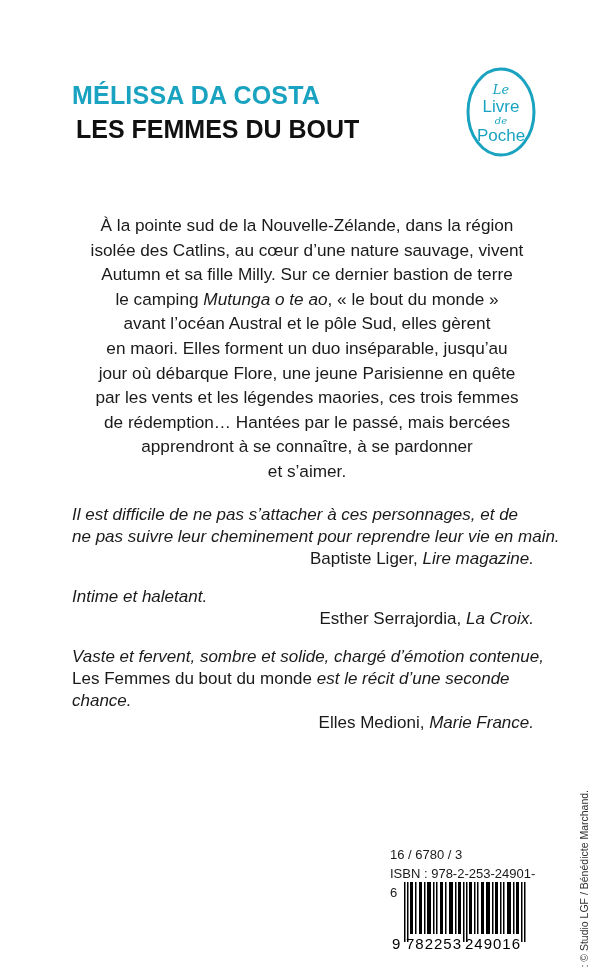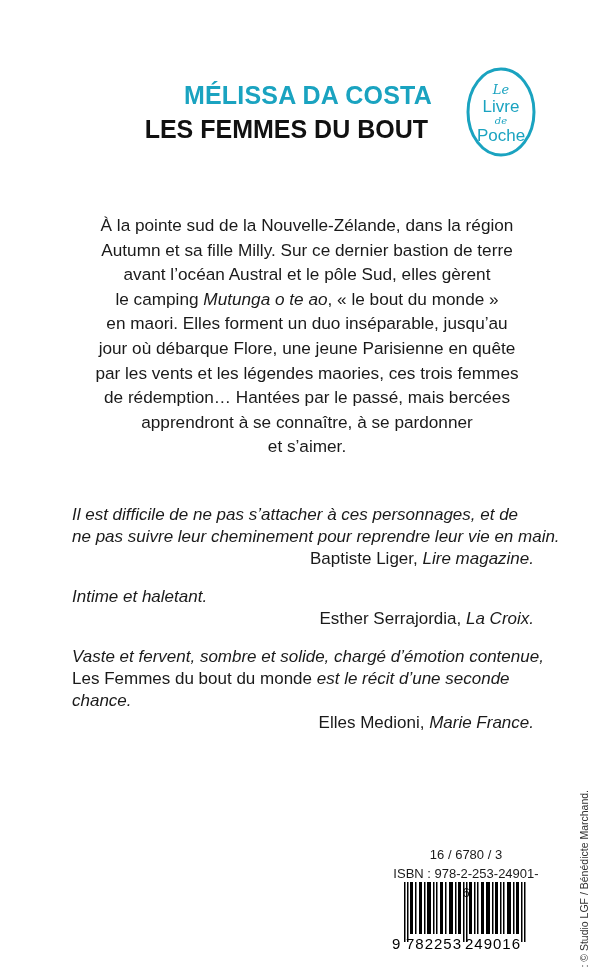--- a/index.html
+++ b/index.html
@@ -1,30 +1,30 @@
 <!DOCTYPE html>
 <html><head>
 <meta charset="utf-8">
 <style>
   html, body { margin:0; padding:0; }
   body { width:600px; height:970px; background:#ffffff; position:relative; overflow:hidden;
          font-family:"Liberation Sans", "DejaVu Sans", sans-serif; color:#1a1a1a; }
-  .header { position:absolute; left:72px; top:80px; width:360px;text-align:right; }
+  .header { position:absolute; left:72px; top:80px; width:360px; }
   .author { color:#1aa3c0; font-weight:bold; font-size:25px; line-height:30px; letter-spacing:0.2px; margin:0; }
   .title { font-weight:bold; font-size:25px; line-height:31px; color:#111; margin:4px; }
   .logo { position:absolute; left:465px; top:66px; width:72px; height:92px; }
   .summary { position:absolute; left:72px; top:213px; width:470px; font-size:17.2px; line-height:24.6px; margin:0; color:#1a1a1a; }
   .summary .line { display:block; white-space:nowrap;text-align:center; }
   .quotes { position:absolute; left:72px; top:504px; width:462px; font-size:17px; line-height:22px; }
   .quote-block { margin-bottom:16px; }
   .q { display:block; font-style:italic; white-space:nowrap; }
   .q .roman { font-style:normal; }
   .src { display:block; text-align:right; white-space:nowrap; }
   .src i { font-style:italic; }
-  .codes { position:absolute; left:390px; top:845px; width:152px; text-align:center; font-size:13px; line-height:19px; color:#1a1a1a; }
+  .codes { position:absolute; left:390px; top:845px; width:152px; text-align:left; font-size:13px; line-height:19px; color:#1a1a1a; }
   .barcode-wrap { position:absolute; left:392px; top:882px; width:150px; height:75px; }
   .credit { position:absolute; left:578px; top:790px; transform:rotate(-90deg); transform-origin:left top;
             font-size:10.5px; white-space:nowrap; color:#333; width:0; }
   .credit span { display:inline-block; transform:translateX(-100%); }
 </style>
 </head>
 <body>
 
 <div class="header">
   <p class="author">MÉLISSA DA COSTA</p>
@@ -34,23 +34,24 @@
 <svg class="logo" viewBox="0 0 72 92">
   <ellipse cx="36" cy="46" rx="33" ry="43" fill="none" stroke="#1aa3c0" stroke-width="3"></ellipse>
   <text x="36" y="28" text-anchor="middle" font-family="DejaVu Serif, serif" font-style="italic" font-size="13" fill="#1aa3c0">Le</text>
   <text x="36" y="46" text-anchor="middle" font-family="Liberation Sans, sans-serif" font-size="17" fill="#1aa3c0">Livre</text>
   <text x="36" y="58" text-anchor="middle" font-family="DejaVu Serif, serif" font-style="italic" font-size="10" fill="#1aa3c0">de</text>
   <text x="36" y="75" text-anchor="middle" font-family="Liberation Sans, sans-serif" font-size="17" fill="#1aa3c0">Poche</text>
 </svg>
 
 <p class="summary">
   <span class="line">À la pointe sud de la Nouvelle-Zélande, dans la région</span>
+  <span class="line">isolée des Catlins, au cœur d’une nature sauvage, vivent</span>
   <span class="line">Autumn et sa fille Milly. Sur ce dernier bastion de terre</span>
+  <span class="line"><span>le camping </span><i>Mutunga o te ao</i><span>, « le bout du monde »</span></span>
   <span class="line">avant l’océan Austral et le pôle Sud, elles gèrent</span>
-  <span class="line"><span>le camping </span><i>Mutunga o te ao</i><span>, « le bout du monde »</span></span>
   <span class="line">en maori. Elles forment un duo inséparable, jusqu’au</span>
   <span class="line">jour où débarque Flore, une jeune Parisienne en quête</span>
   <span class="line">par les vents et les légendes maories, ces trois femmes</span>
   <span class="line">de rédemption… Hantées par le passé, mais bercées</span>
   <span class="line">apprendront à se connaître, à se pardonner</span>
   <span class="line">et s’aimer.</span>
 </p>
 
 <div class="quotes">
   <div class="quote-block">

